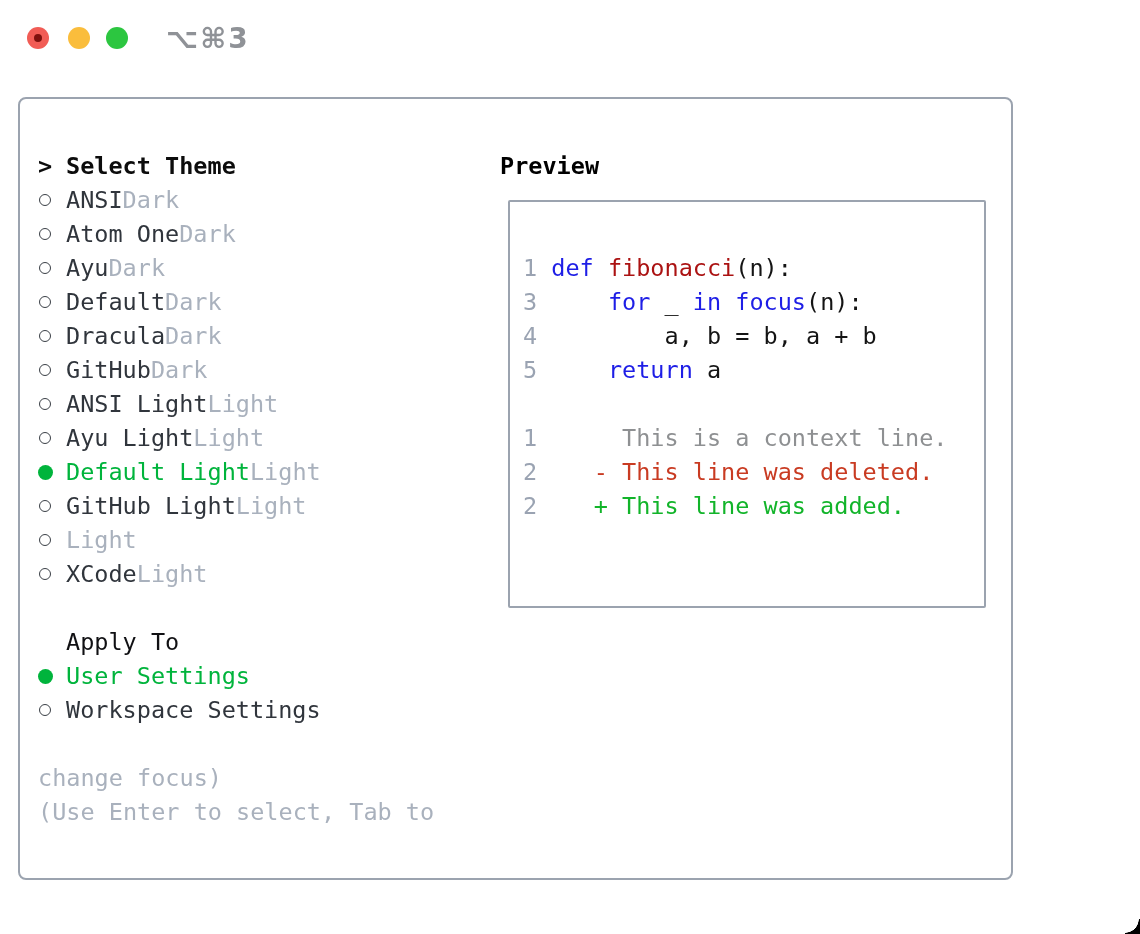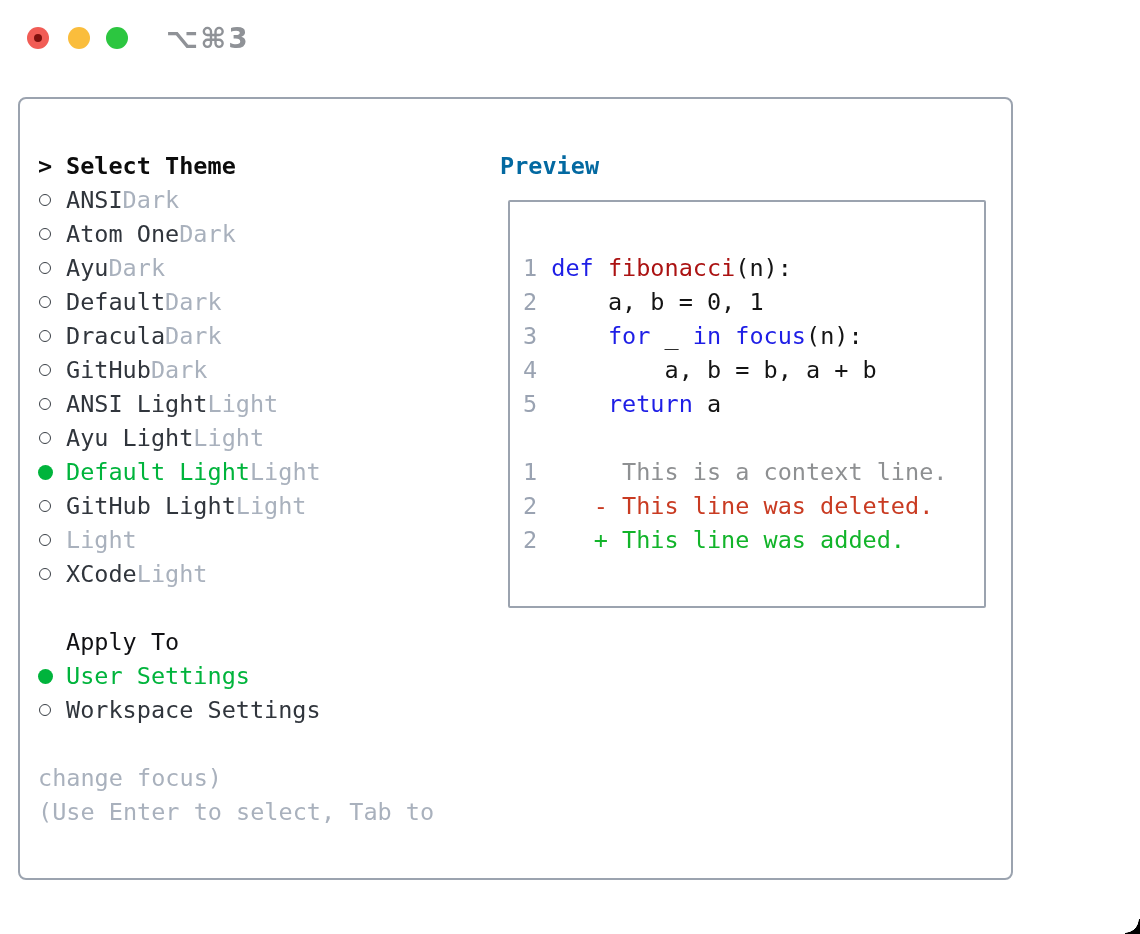--- a/index.html
+++ b/index.html
@@ -48,21 +48,21 @@
   .hdr-label { font-weight:bold; color:#0c0c0c;text-align:right; }
   .t-name { color:var(--name, #30353c); }
   .t-variant { color:var(--muted, #a9b1bd);text-align:center; }
   .selected .t-name { color:var(--accent, #00b43c); }
   .apply-label { color:#101013; }
   .selected .apply-name { color:var(--accent, #00b43c); }
   .spacer { height:34px; }
   .hint { font-size:23.5px; line-height:34px; color:var(--muted, #a9b1bd); white-space:pre; }
   
   .preview { position:absolute; left:480px; top:50px; width:490px; }
-  .preview-title { font-size:23.5px; line-height:34px; font-weight:bold; color:#0369a1; }
+  .preview-title { font-size:23.5px; line-height:34px; font-weight:bold; color:#000000; }
   .code-box {
     margin-left:8px; margin-top:17px; width:478px; height:408px;
     border:2px solid var(--border, #9ba3af); border-radius:2px; box-sizing:border-box;
     padding:49px 0 0 13px; overflow:hidden; background:#fff;
   }
   .cl { height:34px; line-height:34px; white-space:pre; font-size:23.5px; }
   .c-num   { color:var(--lineno, #9aa3b2); }
   .c-plain { color:var(--plain, #141414); }
   .c-kw    { color:var(--kw, #1e1ee6); }
   .c-fn    { color:var(--fn, #ab1212); }
@@ -114,21 +114,20 @@
     <div class="spacer"></div>
     <div class="hint">change focus)</div>
     <div class="hint">(Use Enter to select, Tab to</div>
   </div>
 
   <div class="preview">
     <div class="preview-title">Preview</div>
     <div class="code-box">
       <div id="code">
           <div class="cl"><span class="c-num">1</span><span class="c-plain"> </span><span class="c-kw">def</span><span class="c-plain"> </span><span class="c-fn">fibonacci</span><span class="c-plain">(n):</span></div>
-          <div class="cl"><span class="c-num">2</span><span class="c-plain">     a, b = 0, 1</span></div>
           <div class="cl"><span class="c-num">3</span><span class="c-plain">     </span><span class="c-kw">for</span><span class="c-plain"> _ </span><span class="c-kw">in</span><span class="c-plain"> </span><span class="c-kw">focus</span><span class="c-plain">(n):</span></div>
           <div class="cl"><span class="c-num">4</span><span class="c-plain">         a, b = b, a + b</span></div>
           <div class="cl"><span class="c-num">5</span><span class="c-plain">     </span><span class="c-kw">return</span><span class="c-plain"> a</span></div>
           <div class="cl"><span class="c-num"></span></div>
           <div class="cl"><span class="c-num">1</span><span class="c-ctx">      This is a context line.</span></div>
           <div class="cl"><span class="c-num">2</span><span class="c-del">    - This line was deleted.</span></div>
           <div class="cl"><span class="c-num">2</span><span class="c-add">    + This line was added.</span></div>
         </div>
     </div>
   </div>

